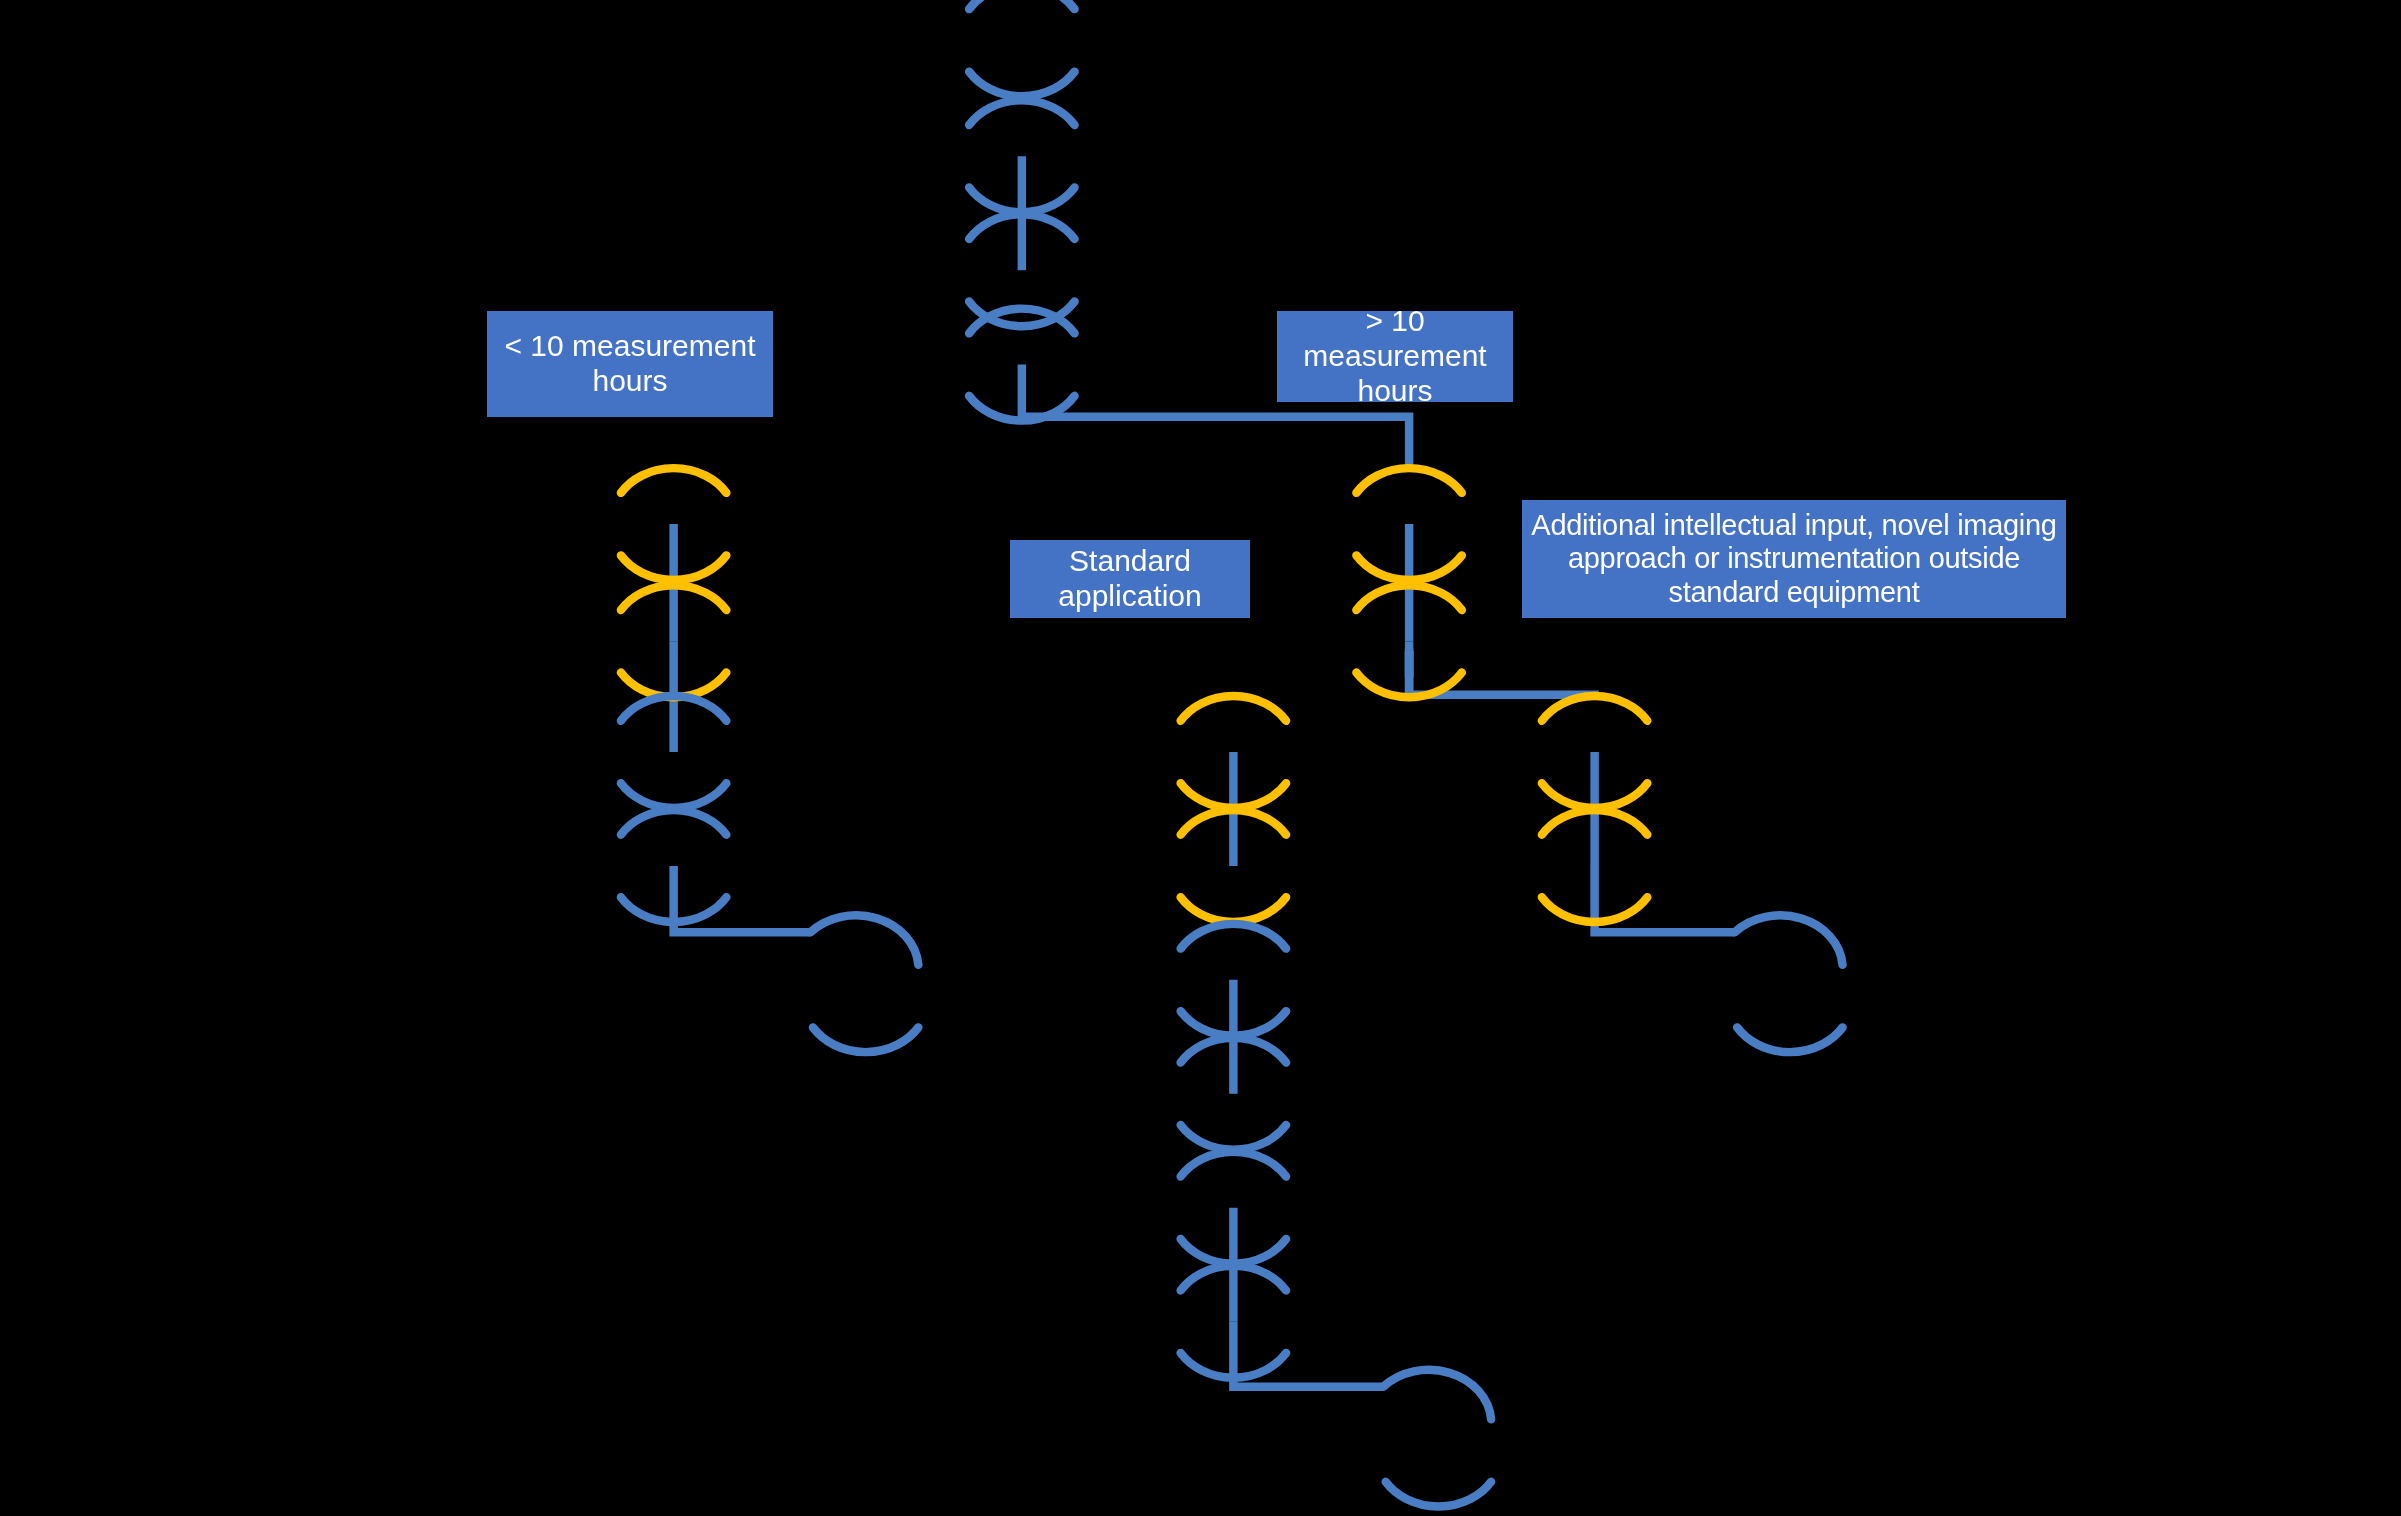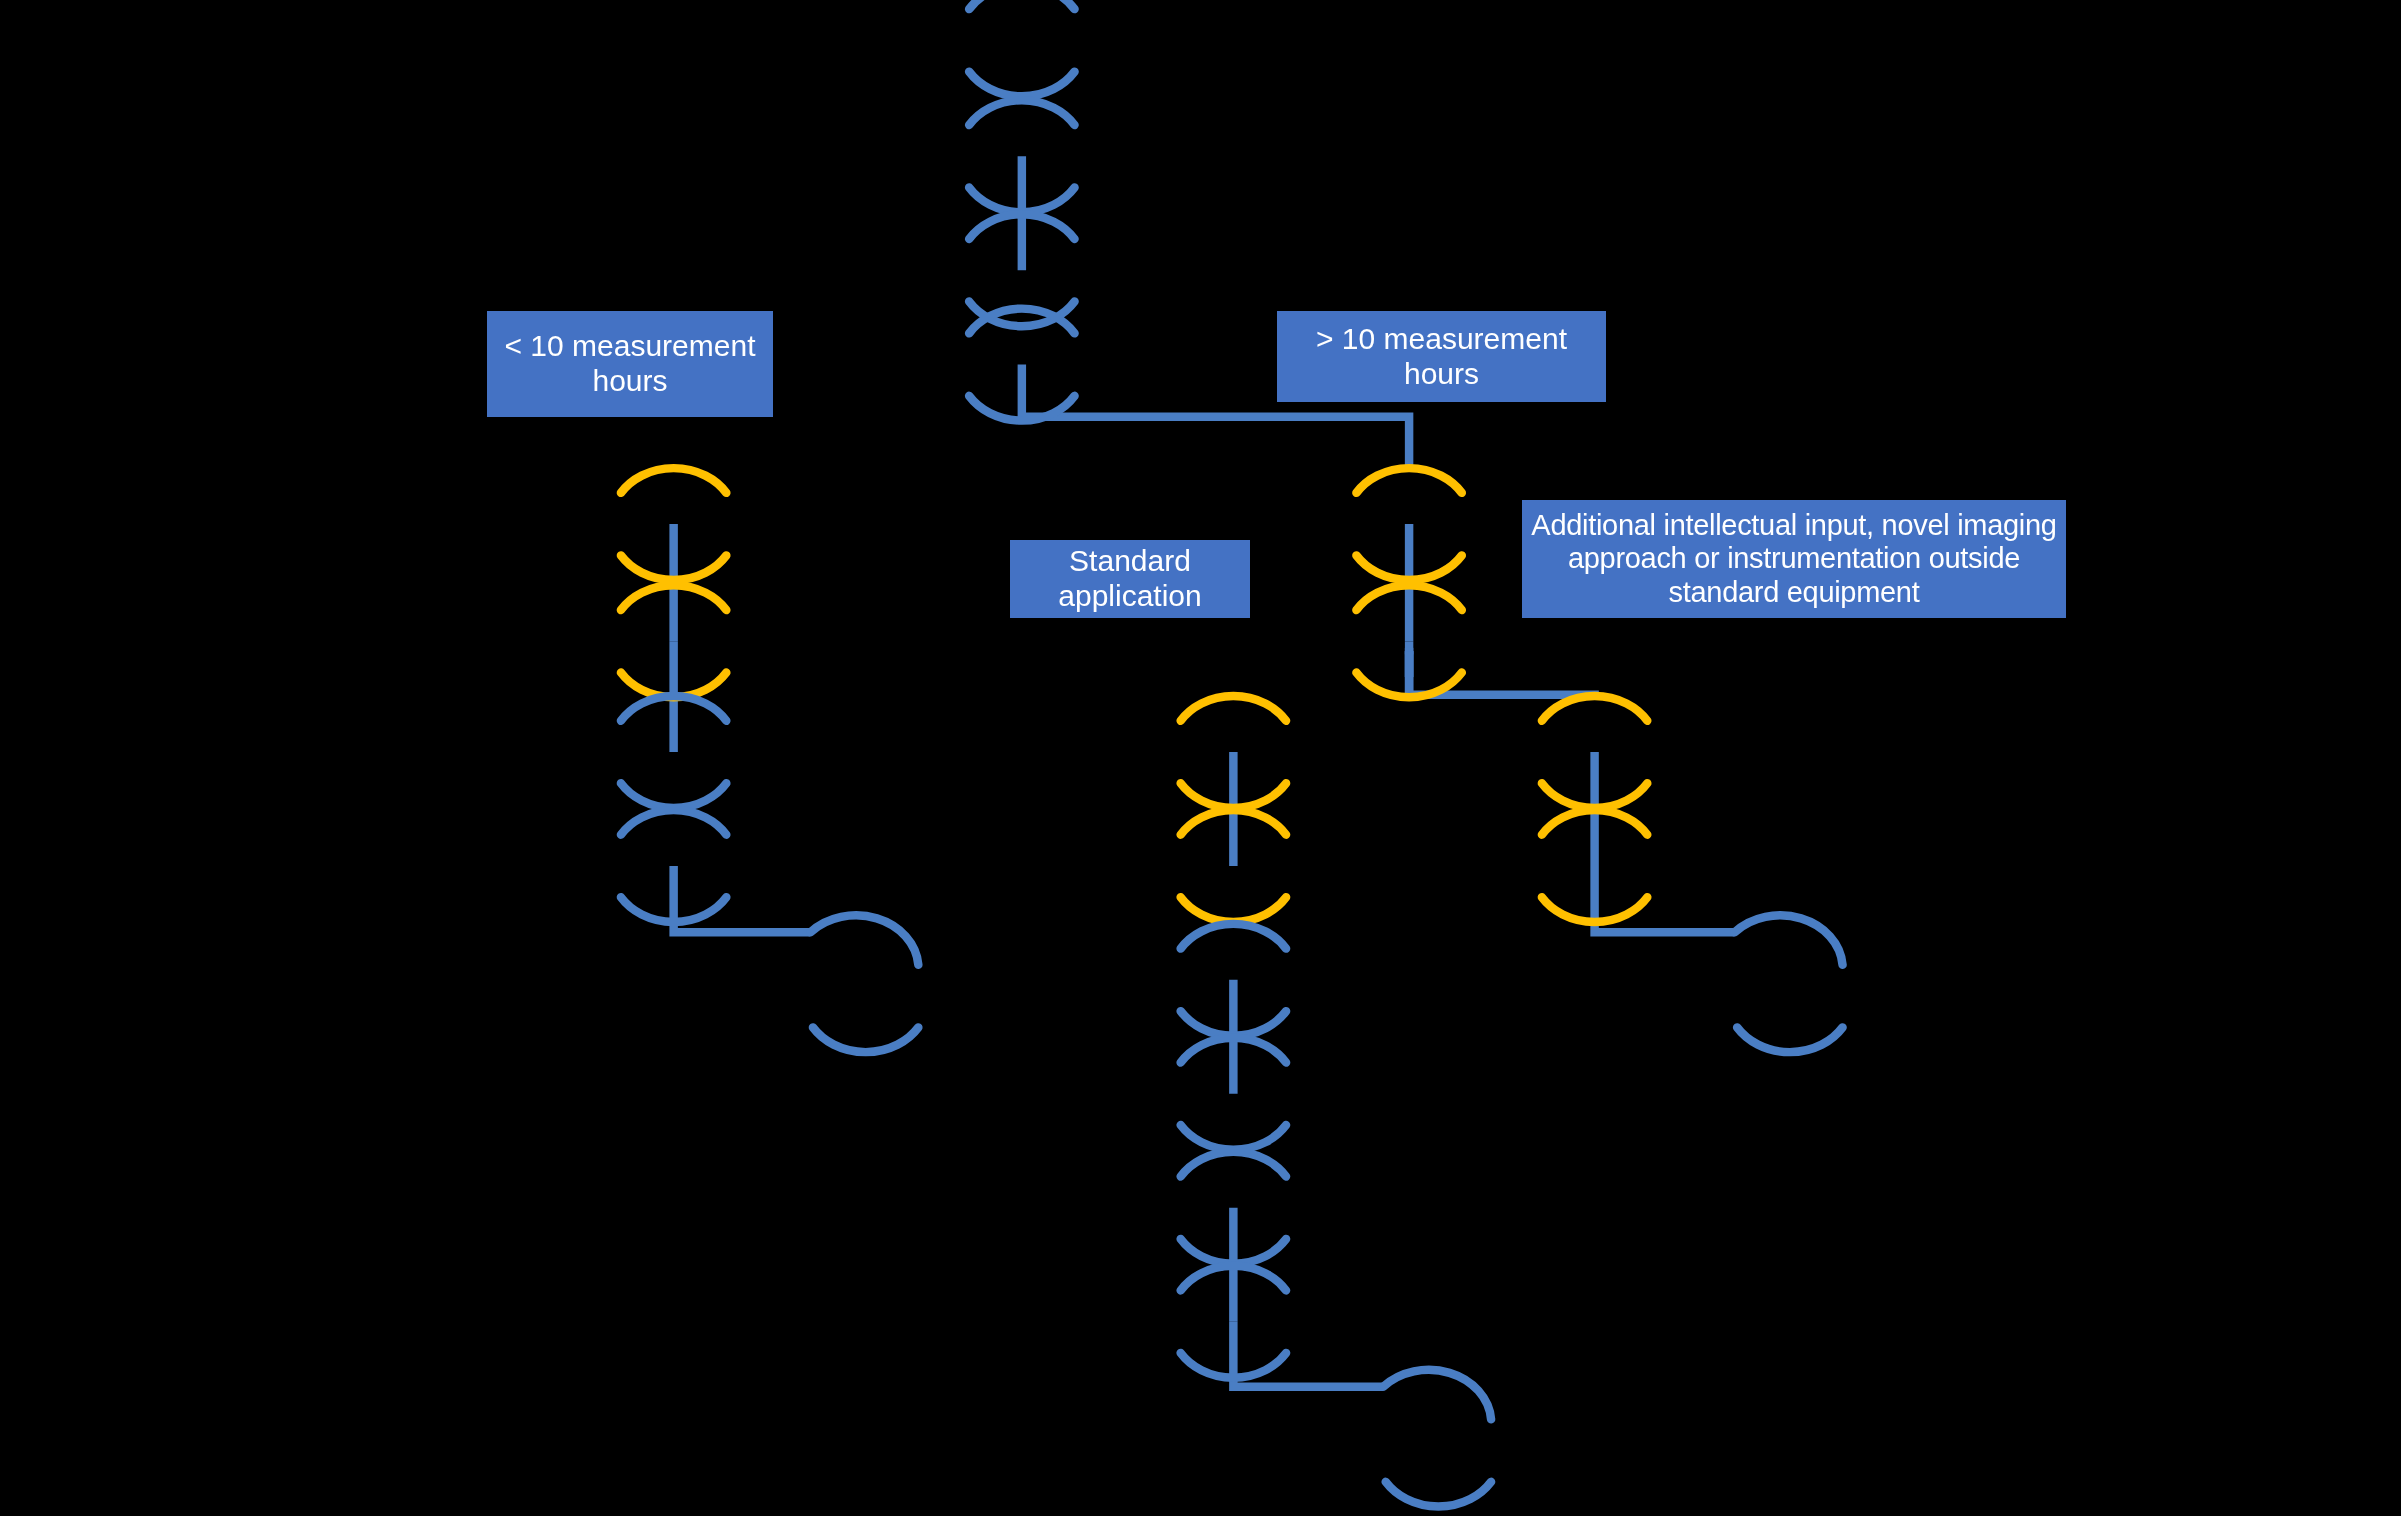--- a/index.html
+++ b/index.html
@@ -227,21 +227,21 @@
       </g>
 
     </g>
   </svg>
 
   <div class="labelbox" id="box-lt-hours" style="background: rgb(68, 114, 196); color: rgb(255, 255, 255); left: 487px; top: 311px; width: 286px; height: 106px; justify-content: flex-end;">
     <span class="lb-text">&lt; 10 measurement
 hours</span>
   </div>
 
-  <div class="labelbox" id="box-gt-hours" style="background: rgb(68, 114, 196); color: rgb(255, 255, 255); left: 1277px; top: 311px; width: 329px; height: 91px;">
+  <div class="labelbox" id="box-gt-hours" style="background: rgb(68, 114, 196); color: rgb(255, 255, 255); left: 1277px; top: 311px; width: 236px; height: 91px;">
     <span class="lb-text">&gt; 10 measurement
 hours</span>
   </div>
 
   <div class="labelbox" id="box-standard" style="background: rgb(68, 114, 196); color: #ffffff; left: 1010px; top: 540px; width: 240px; height: 78px;">
     <span class="lb-text">Standard
 application</span>
   </div>
 
   <div class="labelbox" id="box-additional" style="background: rgb(68, 114, 196); color: rgb(255, 255, 255); left: 1522px; top: 500px; width: 544px; height: 118px;">

